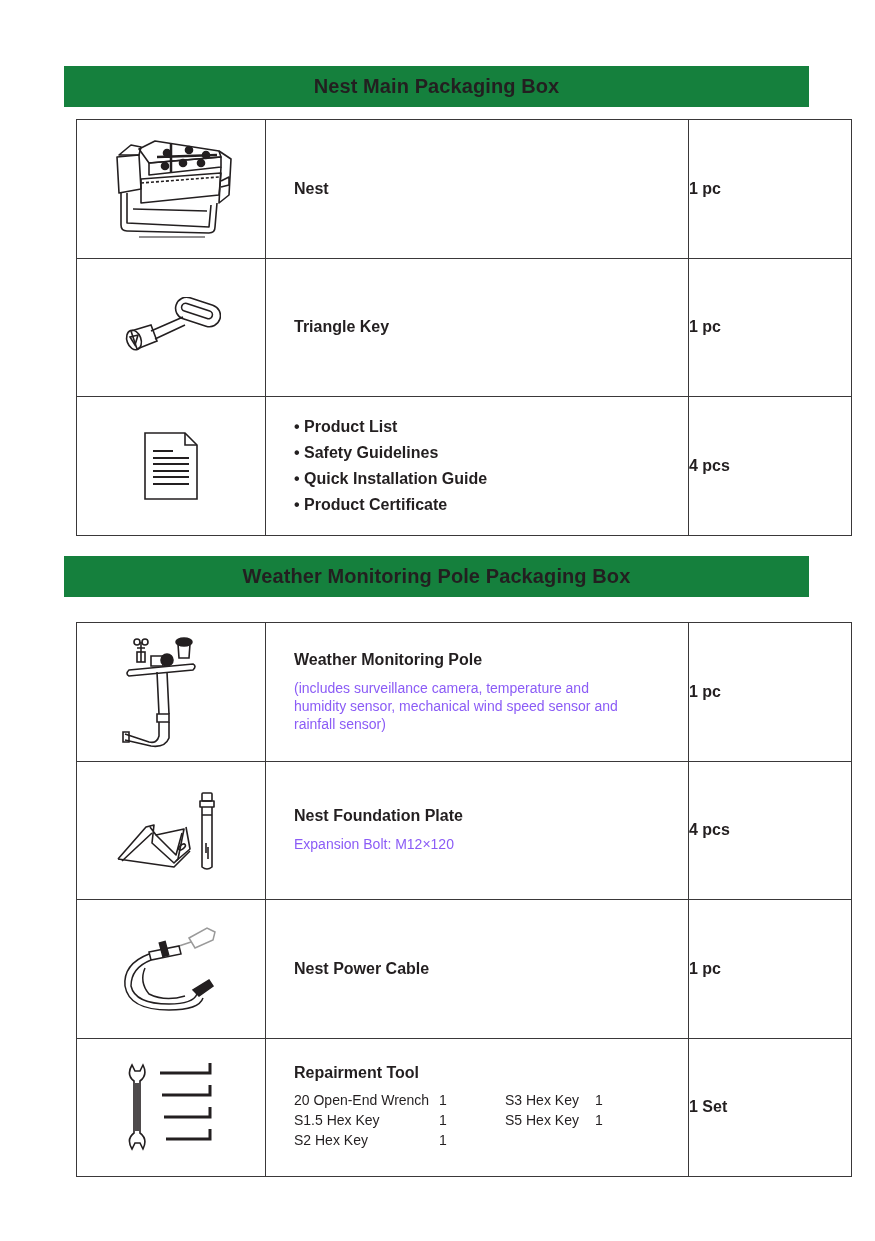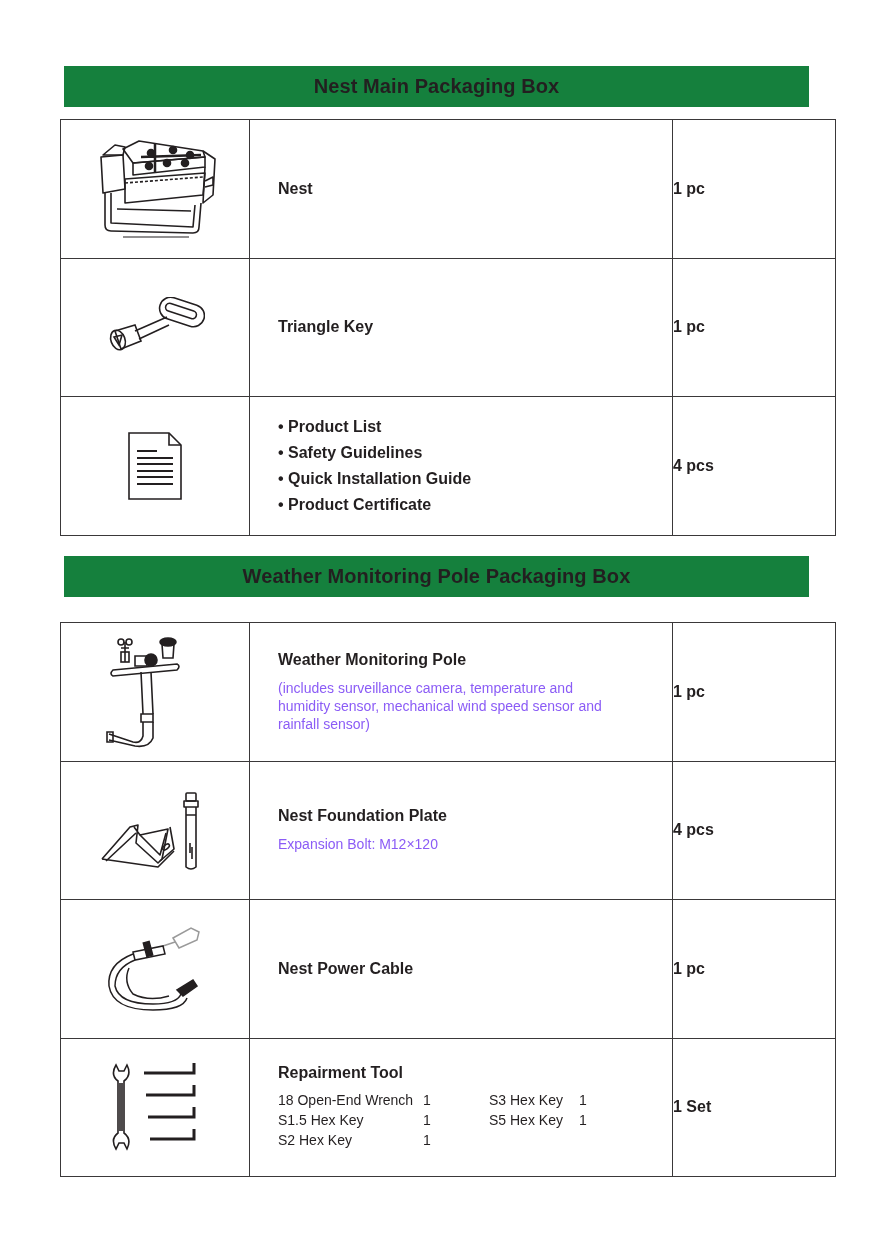--- a/index.html
+++ b/index.html
@@ -1,19 +1,19 @@
 <!DOCTYPE html>
 <html><head>
 <meta charset="utf-8">
 <style>
   html, body { margin:0; padding:0; background:#ffffff; }
   body { width:875px; height:1241px; position:relative; font-family:"Liberation Sans", sans-serif; color:#231f20; overflow:hidden; }
   .section-header { position:absolute; left:64px; width:745px; height:41px; background:#15803d; display:flex; align-items:center; justify-content:center; }
   .section-header span { font-size:20px; font-weight:bold; color:#231f20; letter-spacing:0.1px; }
-  table.pack { position:absolute; left:60px; width:746px; border-collapse:collapse; table-layout:fixed; }
+  table.pack { position:absolute; left:76px; width:746px; border-collapse:collapse; table-layout:fixed; }
   table.pack td { border:1.3px solid #3a3839; padding:0; vertical-align:middle; }
   table.pack tr { height:138.5px; }
   td.img-cell { width:188px; text-align:center; }
   td.desc-cell { width:394px; padding-left:28px !important; }
   td.qty-cell { width:162px; text-align:left; font-size:16px; font-weight:bold; }
   .item-name { font-size:16px; font-weight:bold; color:#231f20; }
   .item-sub { font-size:14px; color:#8b5cf6; margin-top:10px; line-height:18px; }
   .bullets { list-style:none; margin:0; padding:0; }
   .bullets li { font-size:16px; font-weight:bold; line-height:26px; }
   .tool-grid { display:grid; grid-template-columns:145px 66px 90px 20px; margin-top:8px; font-size:14px; line-height:20px; }
@@ -169,21 +169,21 @@
         <path d="M10 22 L10 70 M12 22 L12 70"></path>
         <path d="M34 12 L84 12 L84 2" stroke-width="3"></path>
         <path d="M36 34 L84 34 L84 24" stroke-width="3"></path>
         <path d="M38 56 L84 56 L84 46" stroke-width="3"></path>
         <path d="M40 78 L84 78 L84 68" stroke-width="3"></path>
       </svg>
     </td>
     <td class="desc-cell">
       <div class="item-name">Repairment Tool</div>
       <div class="tool-grid">
-        <span>18 Open-End Wrench</span>
+        <span>20 Open-End Wrench</span>
         <span>1</span>
         <span>S3 Hex Key</span>
         <span>1</span>
         <span>S1.5 Hex Key</span>
         <span>1</span>
         <span>S5 Hex Key</span>
         <span>1</span>
         <span>S2 Hex Key</span>
         <span>1</span>
       </div>

